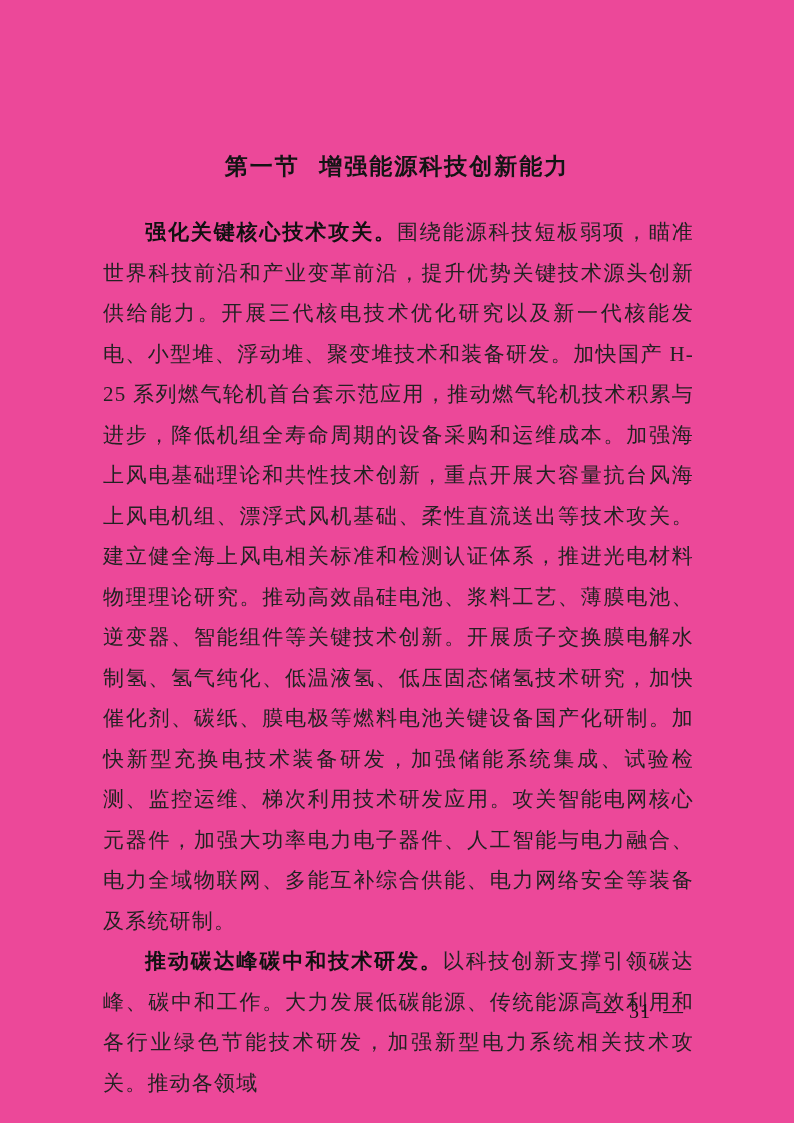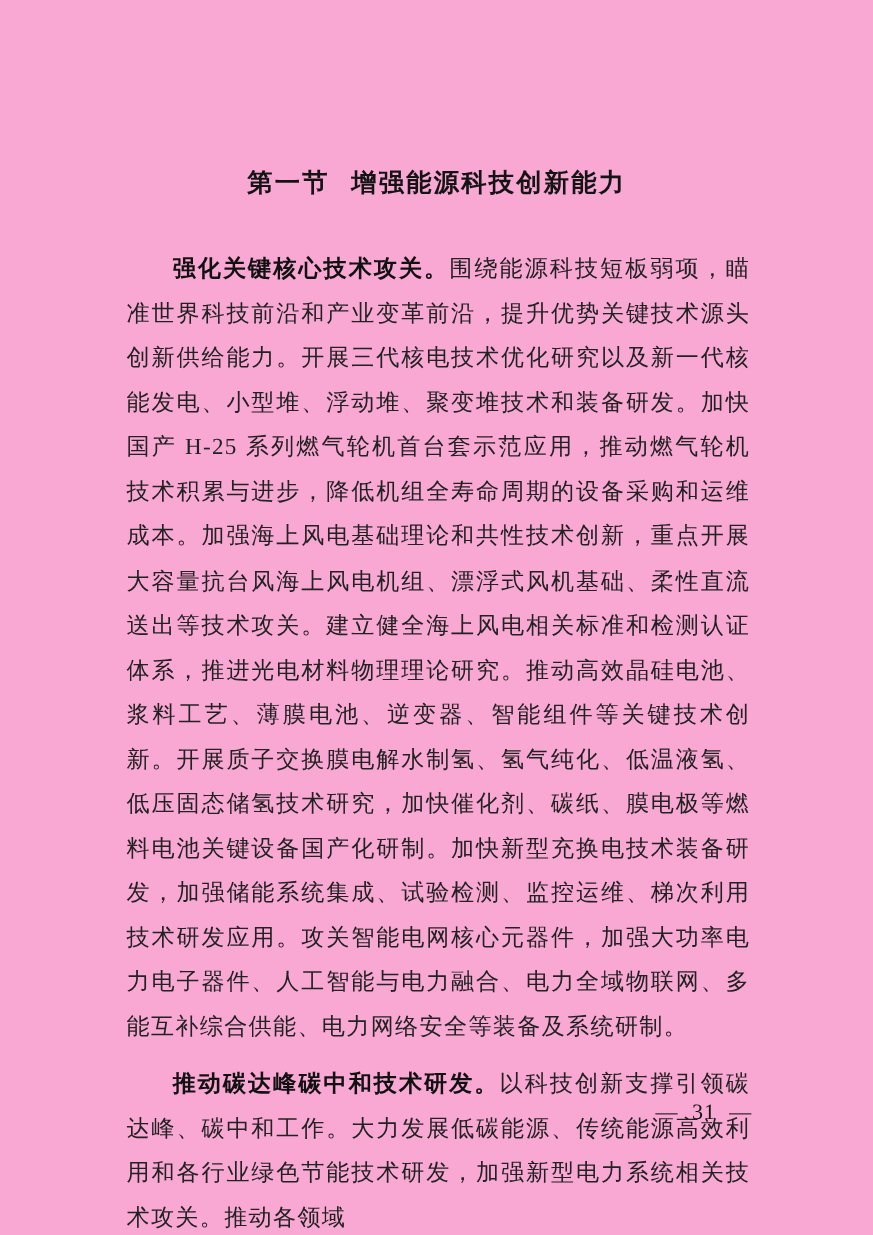--- a/index.html
+++ b/index.html
@@ -4,21 +4,21 @@
 <style>
   html, body {
     margin: 0;
     padding: 0;
     background: #ffffff;
   }
   .page {
     position: relative;
     width: 794px;
     height: 1123px;
-    background: #f9a8d4;
+    background: #ec4899;
     overflow: hidden;
     font-family: "Liberation Serif", "DejaVu Serif", serif;
     color: #1e1e1e;
   }
   .doc-title {
     position: absolute;
     top: 151px;
     left: 0;
     width: 100%;
     text-align: center;
@@ -37,21 +37,21 @@
     top: 212px;
     left: 103px;
     width: 591px;
     font-size: 21px;
     line-height: 40.5px;
     letter-spacing: 1.2px;
     text-align: justify;
     color: #222222;
   }
   .para {
-    margin: 12px;
+    margin: 0;
     text-indent: 2em;
   }
   .lead {
     font-weight: bold;
     color: #111111;
   }
   .page-number {
     position: absolute;
     top: 1000px;
     right: 110px;

